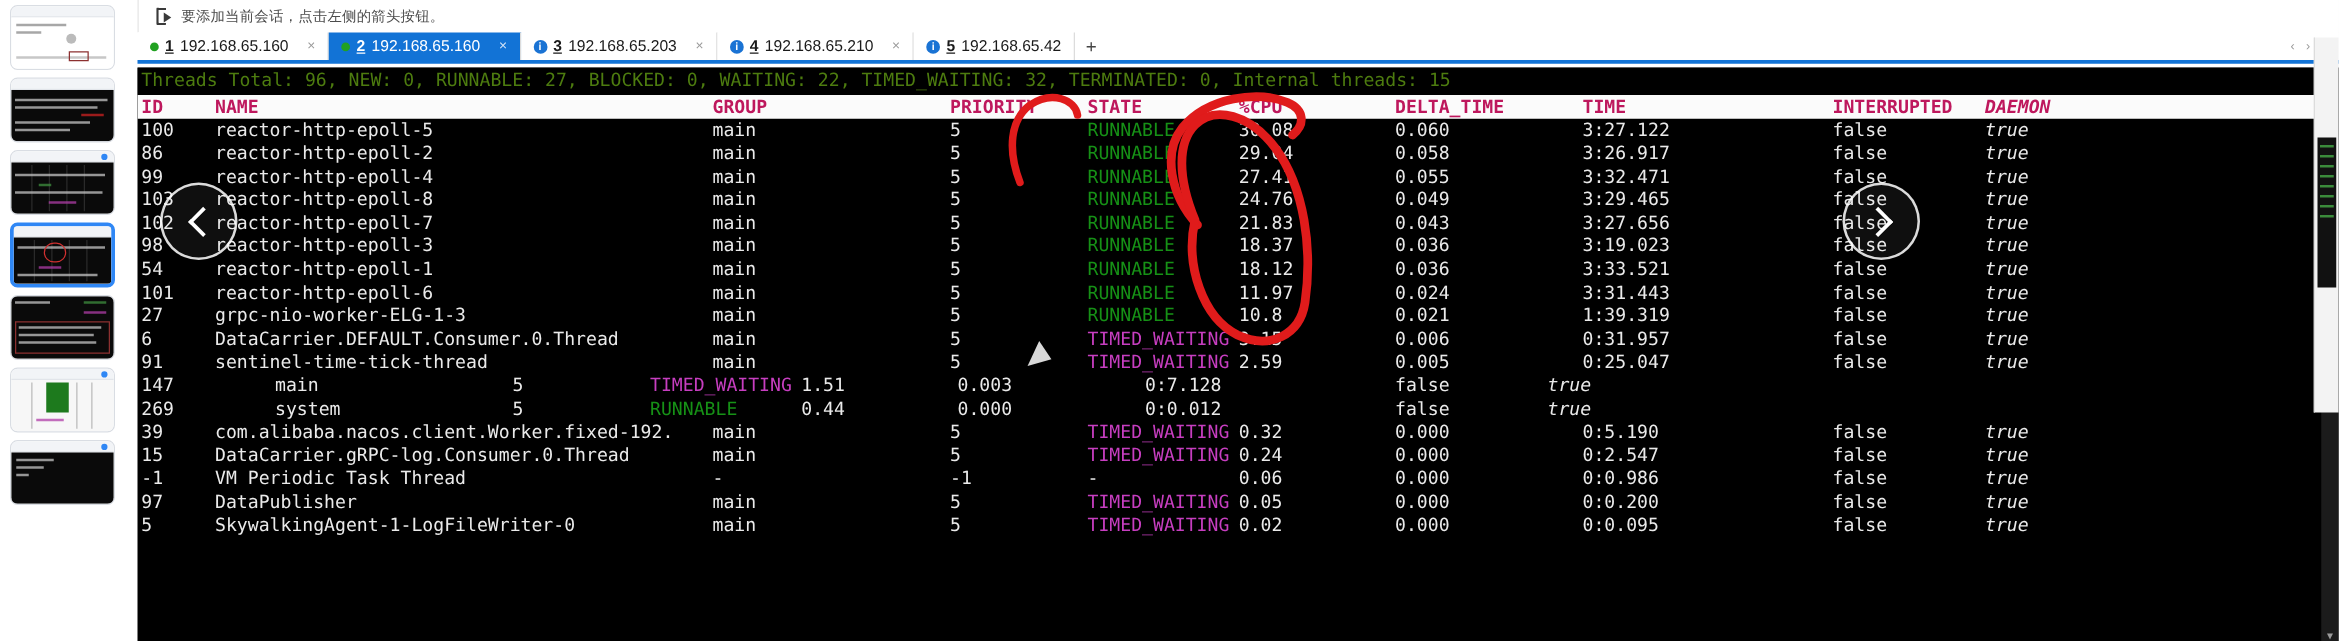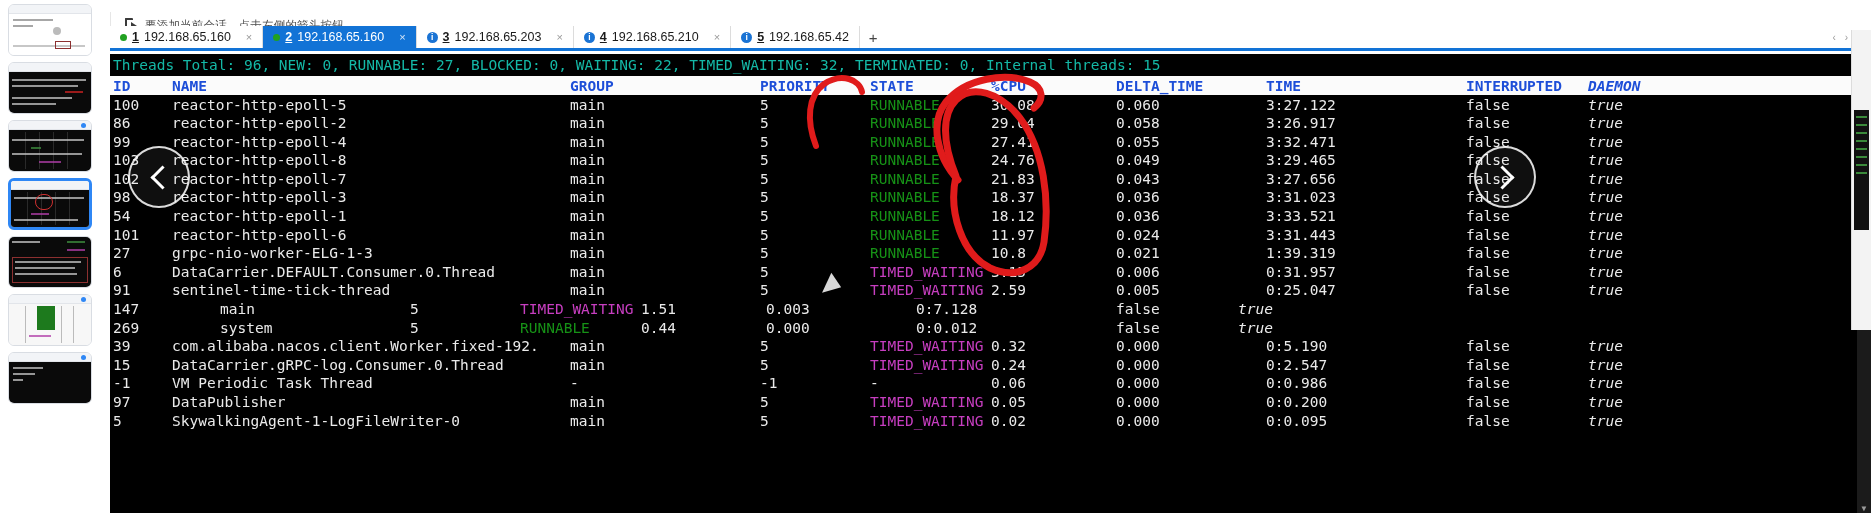--- a/index.html
+++ b/index.html
@@ -33,21 +33,21 @@
   .thumb .tbox { position: absolute; border: 1px solid #8c3030; }
   .thumb .tdot { position: absolute; width: 5px; height: 5px; border-radius: 50%; background: #2f87f5; }
   .thumb .tcol { position: absolute; top: 11px; bottom: 2px; width: 1px; background: #2a2a2a; }
   .thumb.white .tdark { background: #ffffff; }
 
   
   .viewer { position: absolute; left: 100px; top: 0; right: 0; bottom: 0; background: #ffffff; }
 
   
   .notice {
-    position: absolute; left: 10px; top: 12px; right: 0; height: 26px;
+    position: absolute; left: 10px; top: 0; right: 0; height: 26px;
     background: #ffffff; display: flex; align-items: center; gap: 7px;
     padding-left: 14px; border-left: 1px solid #e6e6e6;
   }
   .notice .nicon { width: 13px; height: 14px; position: relative; flex: 0 0 auto; }
   .notice .nicon i {
     position: absolute; left: 0; top: 0; width: 8px; height: 14px;
     border: 2px solid #3a3a3a; border-right: none; border-radius: 1px;
   }
   .notice .nicon b {
     position: absolute; left: 6px; top: 4px; width: 0; height: 0;
@@ -87,25 +87,25 @@
 
   
   .term {
     position: absolute; left: 10px; top: 54px; right: 0; bottom: 0;
     background: #000000; overflow: hidden;
     font-family: "DejaVu Sans Mono", "Liberation Mono", monospace;
     font-size: 14.5px; line-height: 18.4px;
   }
   .term-inner { position: absolute; left: 0; top: 0; right: 14px; bottom: 0; }
   .summary {
-    color: #14b8a6; white-space: pre; padding: 2px 0 2px 3px;
+    color: #4d7c0f; white-space: pre; padding: 2px 0 2px 3px;
     background: #000; font-size: 14.5px;
   }
   .thead-row {
-    display: flex; background: #fbfbfb; color: #1d4ed8; font-weight: bold;
+    display: flex; background: #fbfbfb; color: #be185d; font-weight: bold;
     height: 19px; align-items: center; white-space: pre;
   }
   .row { display: flex; white-space: pre; color: #eaeaea; height: 18.6px; align-items: center; }
   .c-id    { width: 62px;  padding-left: 3px; }
   .c-name  { width: 350px; }
   .c-group { width: 190px; margin-left: 48px; }
   .c-prio  { width: 110px; }
   .c-state { width: 121px; }
   .c-cpu   { width: 125px; }
   .c-delta { width: 150px; }
@@ -318,21 +318,21 @@
           <span class="c-intr">INTERRUPTED</span>
           <span class="c-daemon">DAEMON</span>
         </div>
 
         <div id="rows">
             <div class="row"><span class="c-id">100</span><span class="c-name">reactor-http-epoll-5</span><span class="c-group">main</span><span class="c-prio">5</span><span class="c-state st-runnable">RUNNABLE</span><span class="c-cpu">30.08</span><span class="c-delta">0.060</span><span class="c-time">3:27.122</span><span class="c-intr">false</span><span class="c-daemon">true</span></div>
             <div class="row"><span class="c-id">86</span><span class="c-name">reactor-http-epoll-2</span><span class="c-group">main</span><span class="c-prio">5</span><span class="c-state st-runnable">RUNNABLE</span><span class="c-cpu">29.04</span><span class="c-delta">0.058</span><span class="c-time">3:26.917</span><span class="c-intr">false</span><span class="c-daemon">true</span></div>
             <div class="row"><span class="c-id">99</span><span class="c-name">reactor-http-epoll-4</span><span class="c-group">main</span><span class="c-prio">5</span><span class="c-state st-runnable">RUNNABLE</span><span class="c-cpu">27.41</span><span class="c-delta">0.055</span><span class="c-time">3:32.471</span><span class="c-intr">false</span><span class="c-daemon">true</span></div>
             <div class="row"><span class="c-id">103</span><span class="c-name">reactor-http-epoll-8</span><span class="c-group">main</span><span class="c-prio">5</span><span class="c-state st-runnable">RUNNABLE</span><span class="c-cpu">24.76</span><span class="c-delta">0.049</span><span class="c-time">3:29.465</span><span class="c-intr">false</span><span class="c-daemon">true</span></div>
             <div class="row"><span class="c-id">102</span><span class="c-name">reactor-http-epoll-7</span><span class="c-group">main</span><span class="c-prio">5</span><span class="c-state st-runnable">RUNNABLE</span><span class="c-cpu">21.83</span><span class="c-delta">0.043</span><span class="c-time">3:27.656</span><span class="c-intr">false</span><span class="c-daemon">true</span></div>
-            <div class="row"><span class="c-id">98</span><span class="c-name">reactor-http-epoll-3</span><span class="c-group">main</span><span class="c-prio">5</span><span class="c-state st-runnable">RUNNABLE</span><span class="c-cpu">18.37</span><span class="c-delta">0.036</span><span class="c-time">3:31.023</span><span class="c-intr">false</span><span class="c-daemon">true</span></div>
+            <div class="row"><span class="c-id">98</span><span class="c-name">reactor-http-epoll-3</span><span class="c-group">main</span><span class="c-prio">5</span><span class="c-state st-runnable">RUNNABLE</span><span class="c-cpu">18.37</span><span class="c-delta">0.036</span><span class="c-time">3:19.023</span><span class="c-intr">false</span><span class="c-daemon">true</span></div>
             <div class="row"><span class="c-id">54</span><span class="c-name">reactor-http-epoll-1</span><span class="c-group">main</span><span class="c-prio">5</span><span class="c-state st-runnable">RUNNABLE</span><span class="c-cpu">18.12</span><span class="c-delta">0.036</span><span class="c-time">3:33.521</span><span class="c-intr">false</span><span class="c-daemon">true</span></div>
             <div class="row"><span class="c-id">101</span><span class="c-name">reactor-http-epoll-6</span><span class="c-group">main</span><span class="c-prio">5</span><span class="c-state st-runnable">RUNNABLE</span><span class="c-cpu">11.97</span><span class="c-delta">0.024</span><span class="c-time">3:31.443</span><span class="c-intr">false</span><span class="c-daemon">true</span></div>
             <div class="row"><span class="c-id">27</span><span class="c-name">grpc-nio-worker-ELG-1-3</span><span class="c-group">main</span><span class="c-prio">5</span><span class="c-state st-runnable">RUNNABLE</span><span class="c-cpu">10.8</span><span class="c-delta">0.021</span><span class="c-time">1:39.319</span><span class="c-intr">false</span><span class="c-daemon">true</span></div>
             <div class="row"><span class="c-id">6</span><span class="c-name">DataCarrier.DEFAULT.Consumer.0.Thread</span><span class="c-group">main</span><span class="c-prio">5</span><span class="c-state st-timed">TIMED_WAITING</span><span class="c-cpu">3.15</span><span class="c-delta">0.006</span><span class="c-time">0:31.957</span><span class="c-intr">false</span><span class="c-daemon">true</span></div>
             <div class="row"><span class="c-id">91</span><span class="c-name">sentinel-time-tick-thread</span><span class="c-group">main</span><span class="c-prio">5</span><span class="c-state st-timed">TIMED_WAITING</span><span class="c-cpu">2.59</span><span class="c-delta">0.005</span><span class="c-time">0:25.047</span><span class="c-intr">false</span><span class="c-daemon">true</span></div>
             <div class="row"><span class="c-id">147</span><span class="c-group">main</span><span class="c-prio">5</span><span class="c-state st-timed">TIMED_WAITING</span><span class="c-cpu">1.51</span><span class="c-delta">0.003</span><span class="c-time">0:7.128</span><span class="c-intr">false</span><span class="c-daemon">true</span></div>
             <div class="row"><span class="c-id">269</span><span class="c-group">system</span><span class="c-prio">5</span><span class="c-state st-runnable">RUNNABLE</span><span class="c-cpu">0.44</span><span class="c-delta">0.000</span><span class="c-time">0:0.012</span><span class="c-intr">false</span><span class="c-daemon">true</span></div>
             <div class="row"><span class="c-id">39</span><span class="c-name">com.alibaba.nacos.client.Worker.fixed-192.</span><span class="c-group">main</span><span class="c-prio">5</span><span class="c-state st-timed">TIMED_WAITING</span><span class="c-cpu">0.32</span><span class="c-delta">0.000</span><span class="c-time">0:5.190</span><span class="c-intr">false</span><span class="c-daemon">true</span></div>
             <div class="row"><span class="c-id">15</span><span class="c-name">DataCarrier.gRPC-log.Consumer.0.Thread</span><span class="c-group">main</span><span class="c-prio">5</span><span class="c-state st-timed">TIMED_WAITING</span><span class="c-cpu">0.24</span><span class="c-delta">0.000</span><span class="c-time">0:2.547</span><span class="c-intr">false</span><span class="c-daemon">true</span></div>
             <div class="row"><span class="c-id">-1</span><span class="c-name">VM Periodic Task Thread</span><span class="c-group">-</span><span class="c-prio">-1</span><span class="c-state st-dash">-</span><span class="c-cpu">0.06</span><span class="c-delta">0.000</span><span class="c-time">0:0.986</span><span class="c-intr">false</span><span class="c-daemon">true</span></div>

